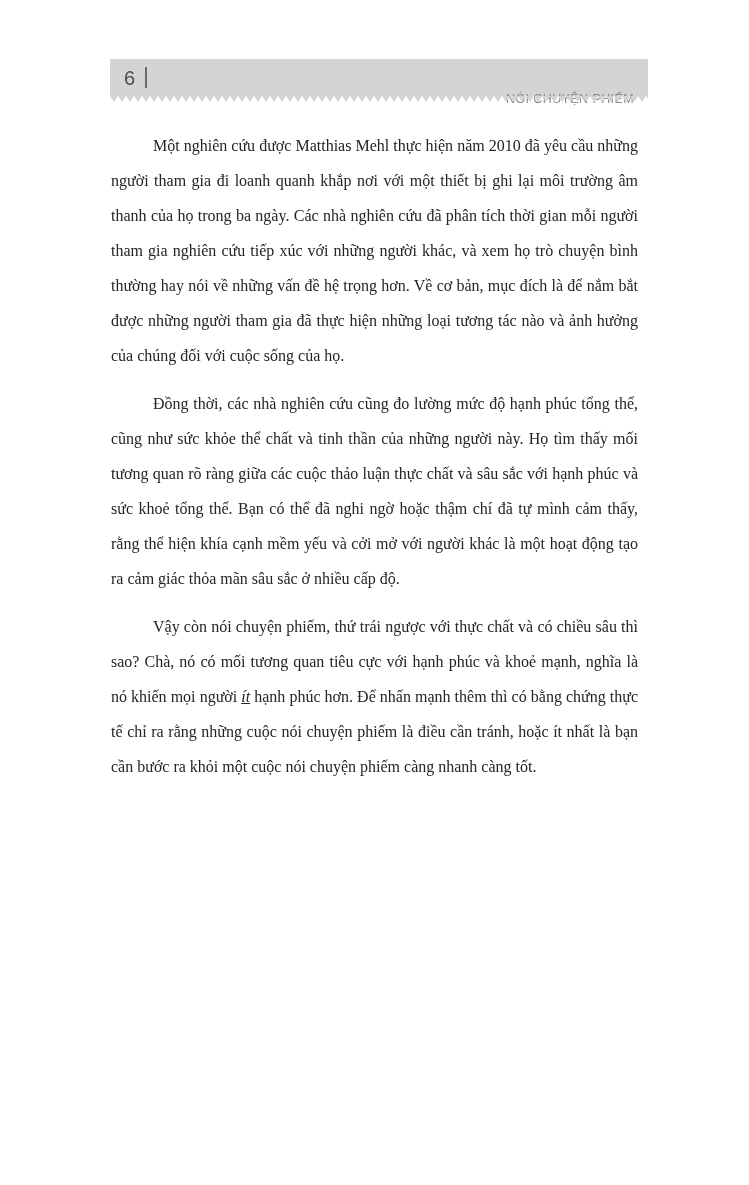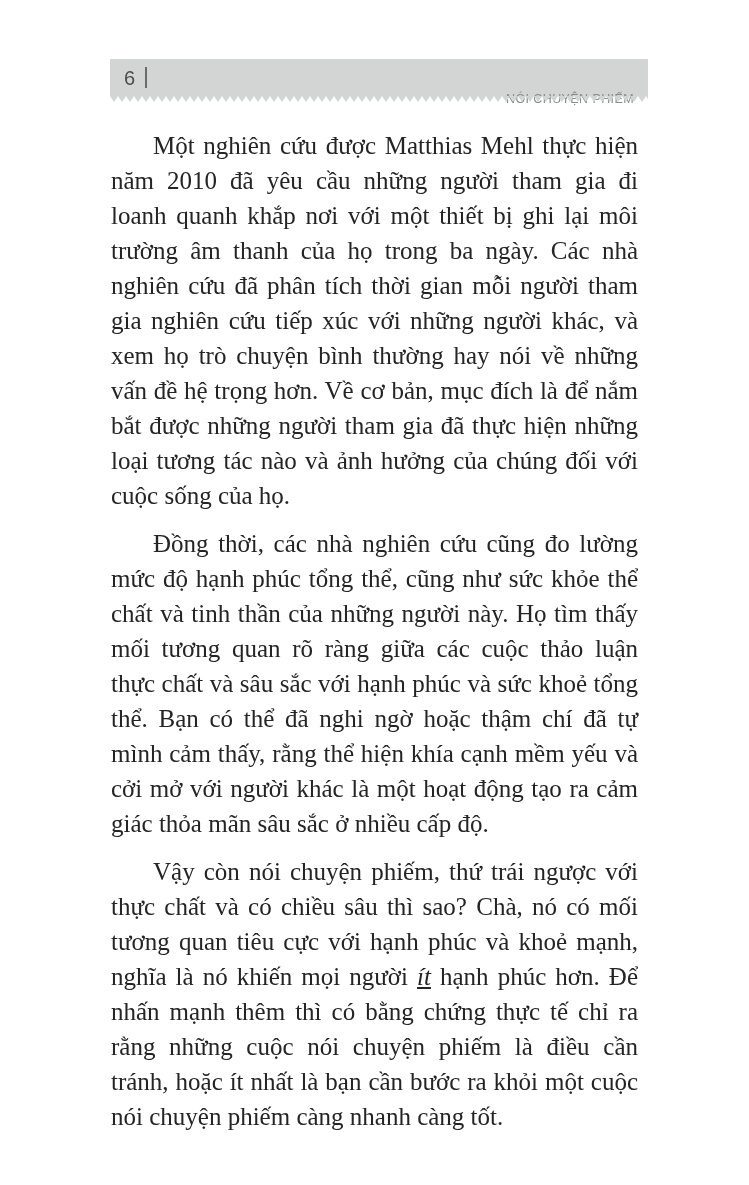--- a/index.html
+++ b/index.html
@@ -68,21 +68,21 @@
   
   .text-block {
     position: absolute;
     left: 111px;
     top: 128px;
     width: 527px;
     color: #222222;
   }
   .para {
     margin: 0 0 13px 0;
-    font-size: 25px;
+    font-size: 16px;
     line-height: 35px;
     text-align: justify;
     text-indent: 42px;
     color: #242424;
   }
   .para em {
     font-style: italic;
     text-decoration: underline;
   }
 </style>

